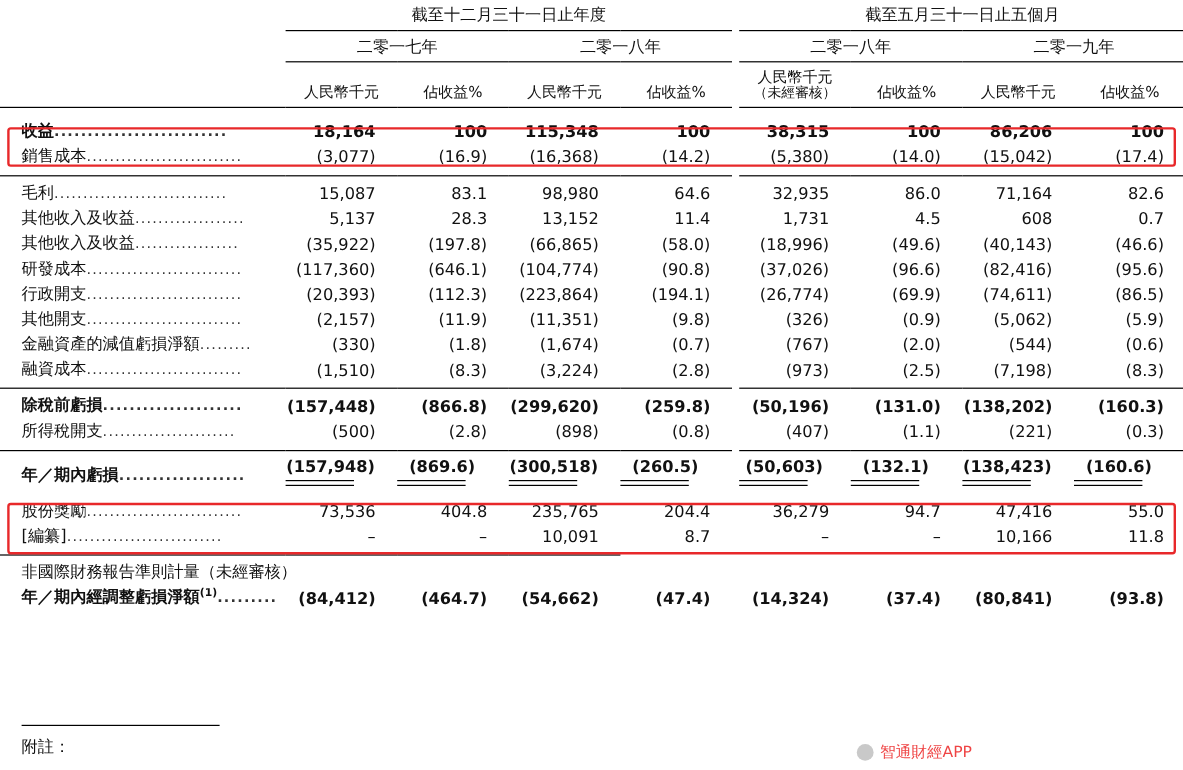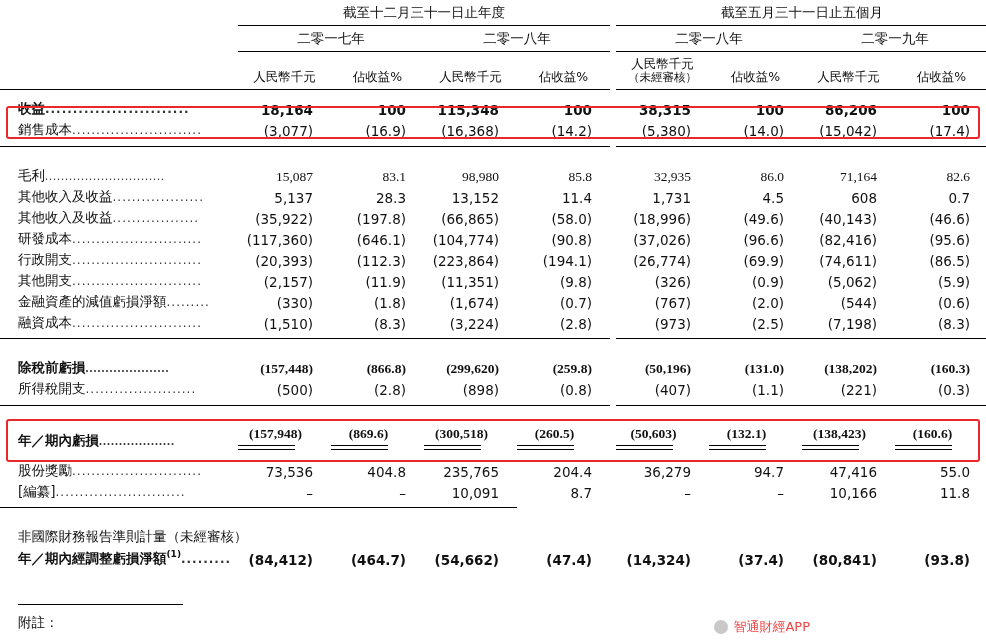--- a/index.html
+++ b/index.html
@@ -71,21 +71,21 @@
     color: #333;
     letter-spacing: 1px;
     font-size: 12px;
   }
   .num {
     text-align: right;
     padding-right: 18px !important;
     white-space: nowrap;
   }
   .b { font-weight: bold; }
-  .topline td.num, .topline td.lbl { border-top: 1px solid #000; padding-top: 20px; font-family: Liberation Serif, serif; }
+  .topline td.num, .topline td.lbl { border-top: 1px solid #000; padding-top: 5px; }
   .spacer td { height: 9px; }
   .spacer-sm td { height: 5px; }
   .dbl-under {
     position: relative;
     text-align: center;
   }
   .dbl-under .dl {
     display: block;
     margin: 3px 18px 0 auto;
     height: 3px;
@@ -225,21 +225,21 @@
 
     <tr class="spacer-sm">
           <td colspan="10"></td>
         </tr>
 
     <tr class="row topline">
       <td class="lbl"><span>毛利</span><span class="dots">..............................</span></td>
       <td class="num">15,087</td>
       <td class="num">83.1</td>
       <td class="num">98,980</td>
-      <td class="num">85.8</td>
+      <td class="num">64.6</td>
       <td style="border-top:none"></td>
       <td class="num">32,935</td>
       <td class="num">86.0</td>
       <td class="num">71,164</td>
       <td class="num">82.6</td>
     </tr>
 
     <tr class="row">
       <td class="lbl"><span>其他收入及收益</span><span class="dots">...................</span></td>
       <td class="num">5,137</td>

